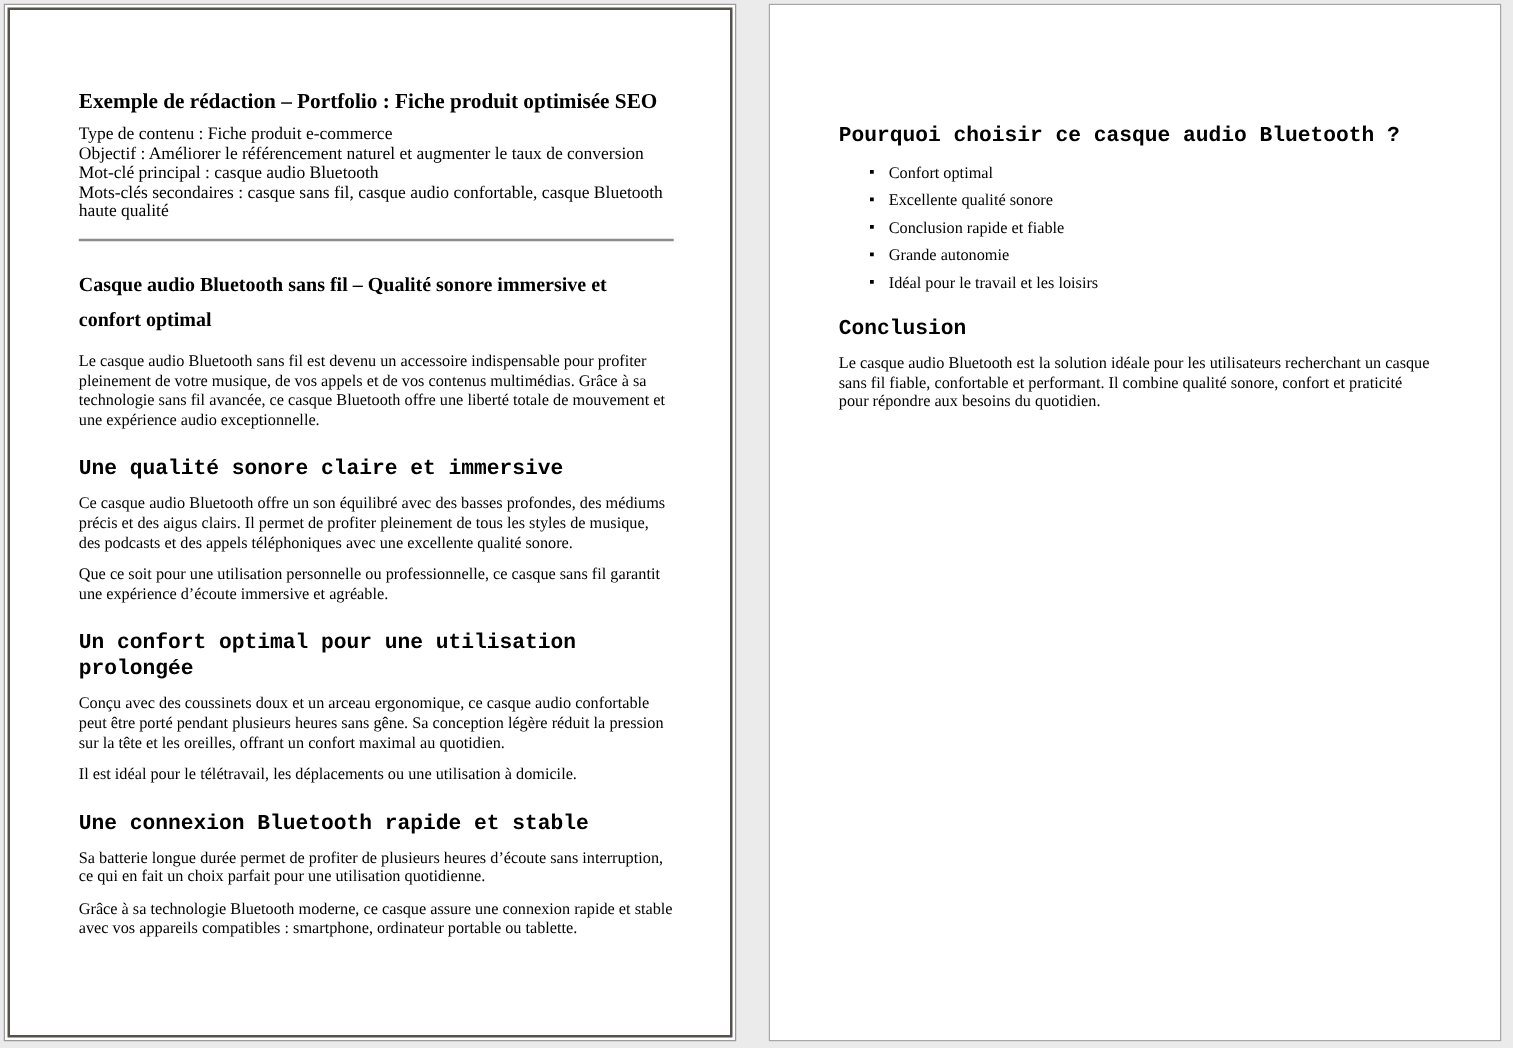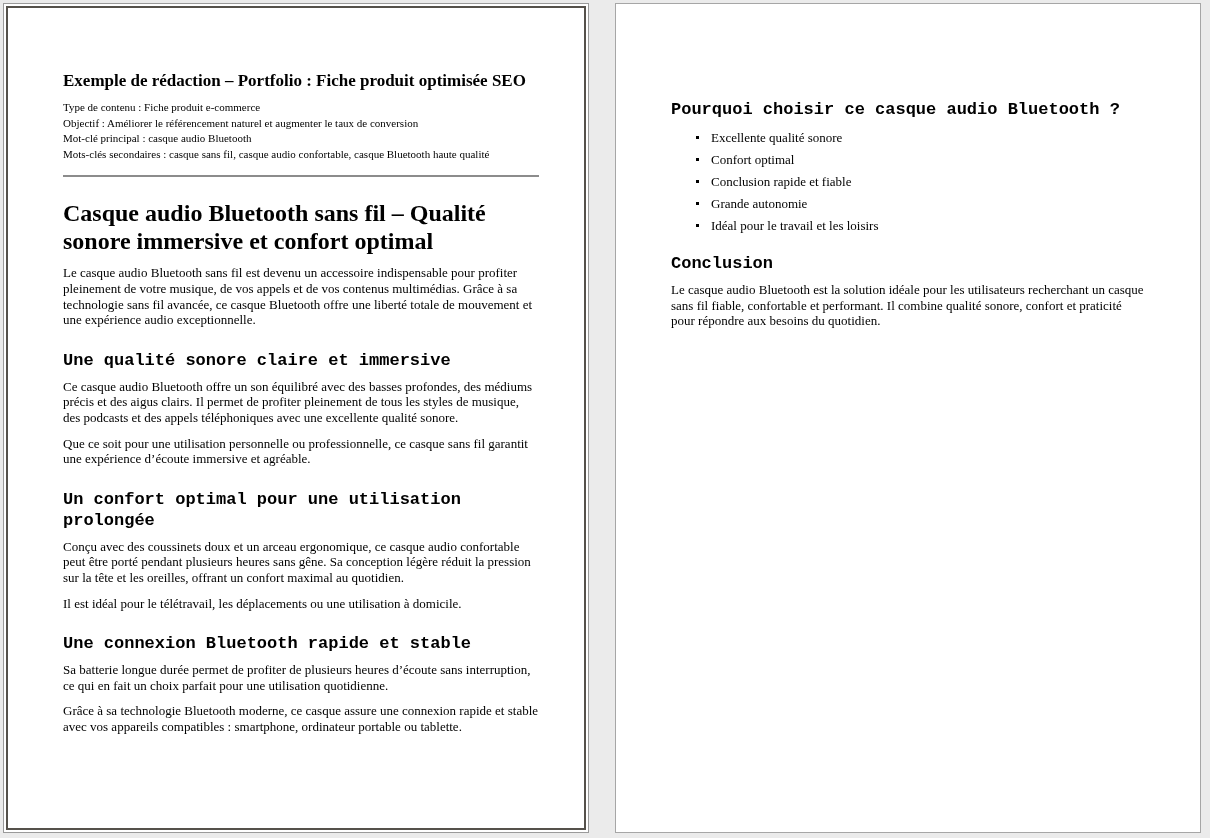--- a/index.html
+++ b/index.html
@@ -34,32 +34,32 @@
     padding: 95px 55px 0 55px;
   }
   .doc-title {
     font-size: 17px;
     font-weight: bold;
     line-height: 21px;
     margin-bottom: 9px;
   }
   .meta-block { margin-bottom: 13px; }
   .meta-line {
-    font-size: 11px;
+    font-size: 14px;
     line-height: 15.6px;
   }
   .rule {
     border: none;
     height: 2px;
     border-top: 1px solid #8c8c8c;
     border-bottom: 1px solid #8c8c8c;
     margin: 13px 0 0 0;
   }
   .h1 {
-    font-size: 24px;
+    font-size: 16px;
     font-weight: bold;
     line-height: 28px;
     margin: 22px 0 10px 0;
   }
   .body-p {
     font-size: 13px;
     line-height: 15.6px;
     margin: 0 0 10px 0;
   }
   .h2 {
@@ -127,25 +127,25 @@
       <p class="body-p">Grâce à sa technologie Bluetooth moderne, ce casque assure une connexion rapide et stable avec vos appareils compatibles : smartphone, ordinateur portable ou tablette.</p>
     </div>
   </div>
 
   <div class="page page-2">
     <div class="h2 h2-first">Pourquoi choisir ce casque audio Bluetooth ?</div>
 
     <ul class="benefits-list">
       <li class="benefit-item">
         <span class="bullet-icon"></span>
-        <span>Excellente qualité sonore</span>
+        <span>Confort optimal</span>
       </li>
       <li class="benefit-item">
         <span class="bullet-icon"></span>
-        <span>Confort optimal</span>
+        <span>Excellente qualité sonore</span>
       </li>
       <li class="benefit-item">
         <span class="bullet-icon"></span>
         <span>Conclusion rapide et fiable</span>
       </li>
       <li class="benefit-item">
         <span class="bullet-icon"></span>
         <span>Grande autonomie</span>
       </li>
       <li class="benefit-item">

